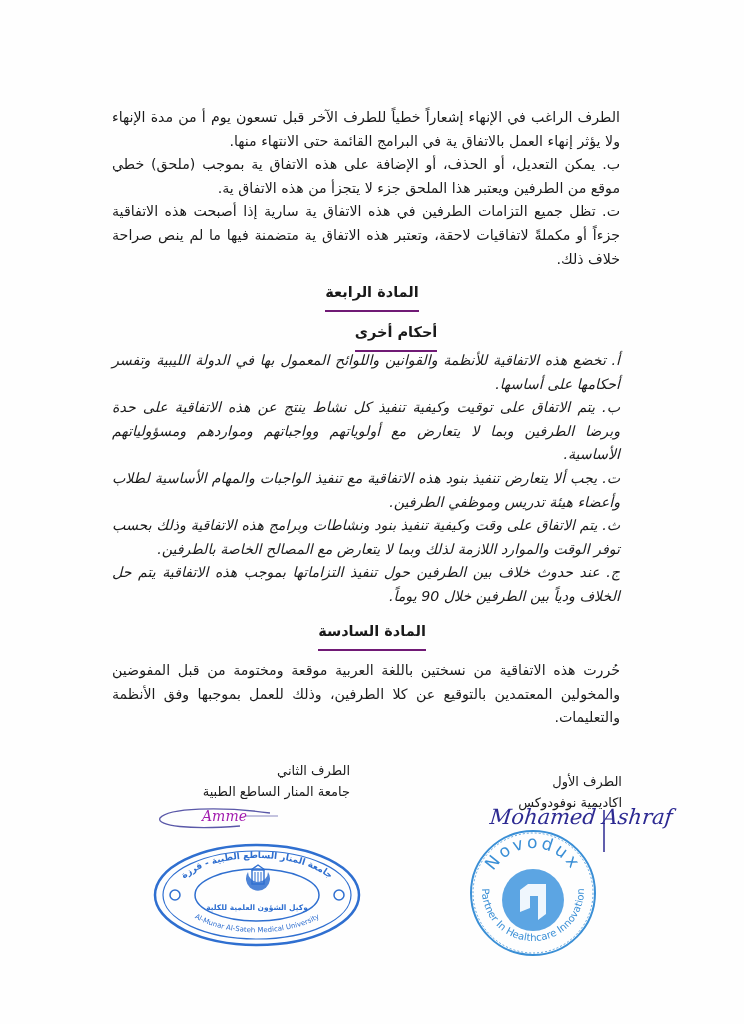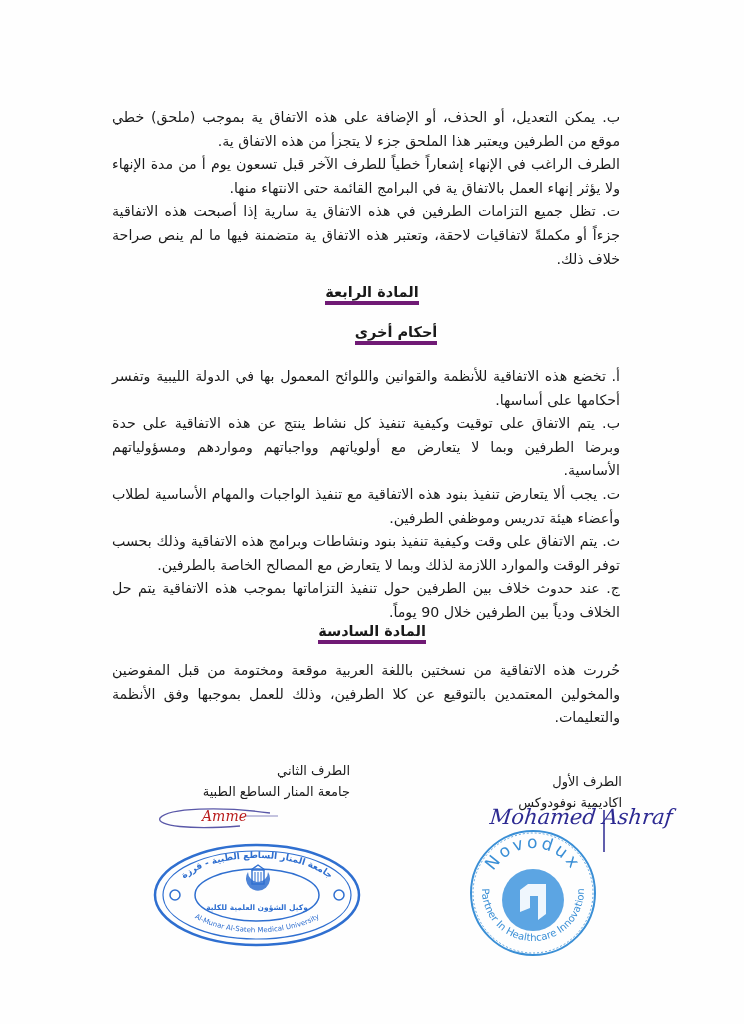--- a/index.html
+++ b/index.html
@@ -15,48 +15,48 @@
       direction: rtl; text-align: justify; text-align-last: right;
       font-size: 14.2px; line-height: 23.6px;
     }
     .para { margin: 0; }
     .heading {
       position: absolute; left: 0; width: 744px; text-align: center;
       font-family: "DejaVu Sans", "Liberation Sans", sans-serif;
       font-weight: bold; font-size: 14.5px; direction: rtl;
     }
     .heading span {
-      display: inline-block; border-bottom: 4px solid #701a75; padding-bottom: 0; line-height: 18px;
+      display: inline-block; border-bottom: 2px solid #701a75; padding-bottom: 9px; line-height: 18px;
     }
     .sig { position: absolute; direction: rtl; text-align: right; font-size: 13px; line-height: 21px; }
     .handwriting {
       position: absolute; font-family: "DejaVu Serif", serif; font-style: italic;
-      color: #b91c1c; direction: ltr;
+      color: #a21caf; direction: ltr;
     }
     .stamp { position: absolute; }
   </style>
 </head>
 <body>
 
 <div class="page">
 
   <div class="text-block" style="top:106px;">
+    <p class="para">الطرف الراغب في الإنهاء إشعاراً خطياً للطرف الآخر قبل تسعون يوم أ من مدة الإنهاء ولا يؤثر إنهاء العمل بالاتفاق ية في البرامج القائمة حتى الانتهاء منها.</p>
     <p class="para">ب. يمكن التعديل، أو الحذف، أو الإضافة على هذه الاتفاق ية بموجب (ملحق) خطي موقع من الطرفين ويعتبر هذا الملحق جزء لا يتجزأ من هذه الاتفاق ية.</p>
-    <p class="para">الطرف الراغب في الإنهاء إشعاراً خطياً للطرف الآخر قبل تسعون يوم أ من مدة الإنهاء ولا يؤثر إنهاء العمل بالاتفاق ية في البرامج القائمة حتى الانتهاء منها.</p>
     <p class="para">ت. تظل جميع التزامات الطرفين في هذه الاتفاق ية سارية إذا أصبحت هذه الاتفاقية جزءاً أو مكملةً لاتفاقيات لاحقة، وتعتبر هذه الاتفاق ية متضمنة فيها ما لم ينص صراحة خلاف ذلك.</p>
   </div>
 
   <div class="heading" style="top:283px;">
     <span>المادة الرابعة</span>
   </div>
   <div class="heading" style="top:323px;margin-left:24px;">
     <span>أحكام أخرى</span>
   </div>
 
-  <div class="text-block" style="top:365px;">
+  <div class="text-block" style="top:349px;font-style:italic;">
     <p class="para">أ. تخضع هذه الاتفاقية للأنظمة والقوانين واللوائح المعمول بها في الدولة الليبية وتفسر أحكامها على أساسها.</p>
     <p class="para">ب. يتم الاتفاق على توقيت وكيفية تنفيذ كل نشاط ينتج عن هذه الاتفاقية على حدة وبرضا الطرفين وبما لا يتعارض مع أولوياتهم وواجباتهم ومواردهم ومسؤولياتهم الأساسية.</p>
     <p class="para">ت. يجب ألا يتعارض تنفيذ بنود هذه الاتفاقية مع تنفيذ الواجبات والمهام الأساسية لطلاب وأعضاء هيئة تدريس وموظفي الطرفين.</p>
     <p class="para">ث. يتم الاتفاق على وقت وكيفية تنفيذ بنود ونشاطات وبرامج هذه الاتفاقية وذلك بحسب توفر الوقت والموارد اللازمة لذلك وبما لا يتعارض مع المصالح الخاصة بالطرفين.</p>
     <p class="para">ج. عند حدوث خلاف بين الطرفين حول تنفيذ التزاماتها بموجب هذه الاتفاقية يتم حل الخلاف ودياً بين الطرفين خلال 90 يوماً.</p>
   </div>
 
   <div class="heading" style="top:622px;">
     <span>المادة السادسة</span>
   </div>

